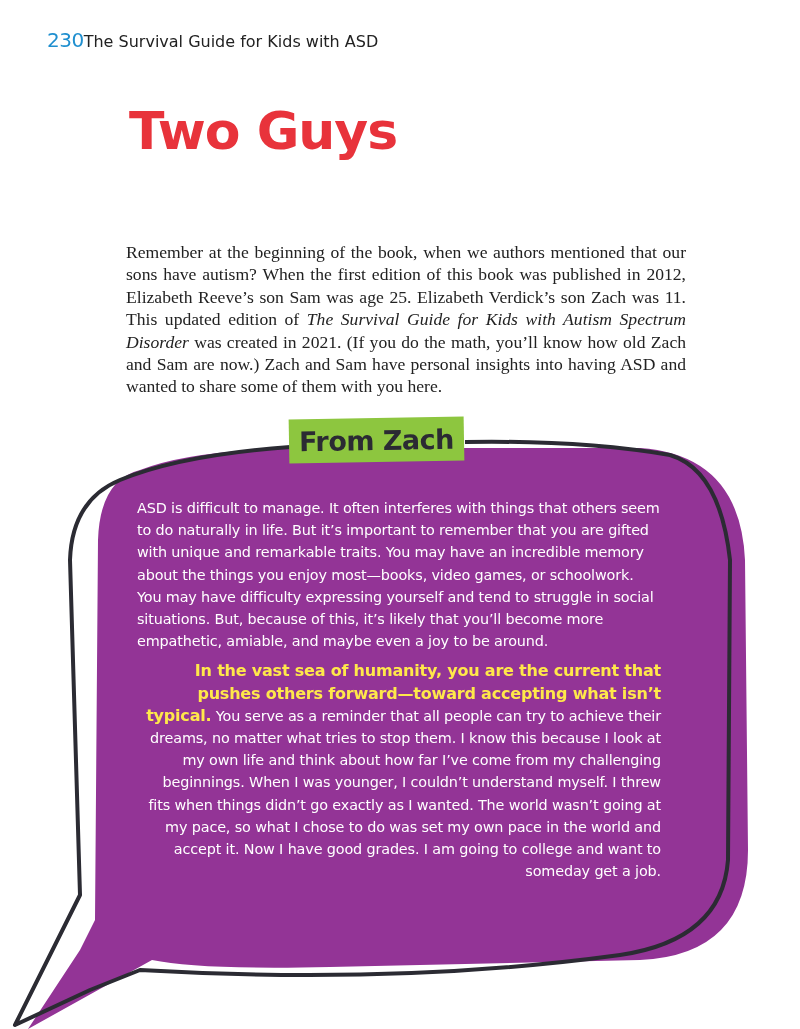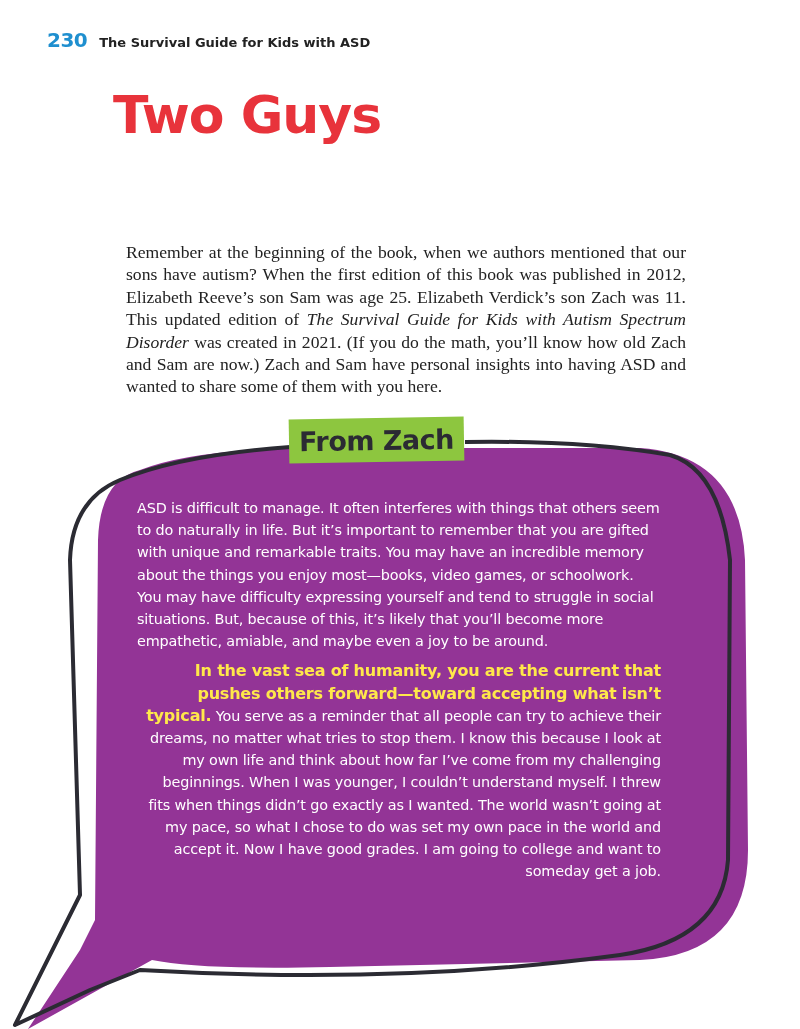--- a/index.html
+++ b/index.html
@@ -2,28 +2,28 @@
 <html><head>
 <meta charset="utf-8">
 <style>
   html, body { margin: 0; padding: 0; }
   body {
     width: 800px; height: 1029px; background: #ffffff; position: relative; overflow: hidden;
     font-family: "DejaVu Sans", sans-serif;
   }
   .header { position: absolute; left: 47px; top: 28px; display: flex; align-items: baseline; }
   .page-num {
-    font-family: "DejaVu Sans", sans-serif; font-weight: bold; font-size: 20px;
+    font-family: "DejaVu Sans", sans-serif; font-weight: normal; font-size: 20px;
     color: #1f8fcf; letter-spacing: -0.5px; text-align: right;
   }
   .running-title {
-    margin-left: 12px; font-family: "DejaVu Sans", sans-serif; font-size: 13px; color: #222; font-weight: bold;
+    font-family: "DejaVu Sans", sans-serif; font-size: 16px; color: #222;
   }
   .title {
-    position: absolute; left: 113px; top: 88px; margin: 0;
+    position: absolute; left: 113px; top: 88px; margin: 16px;
     font-family: "DejaVu Sans", sans-serif; font-weight: bold; color: #e8333b;
     font-size: 52px; line-height: 54px; letter-spacing: -1px;
   }
   .intro {
     position: absolute; left: 114px; top: 229px; width: 560px; margin: 12px;
     font-family: "Liberation Serif", "DejaVu Serif", serif; font-size: 17.6px; line-height: 22.4px;
     color: #222; text-align: justify;
   }
   .intro i { font-style: italic; }
   .bubble-svg { position: absolute; left: 0; top: 0; }

